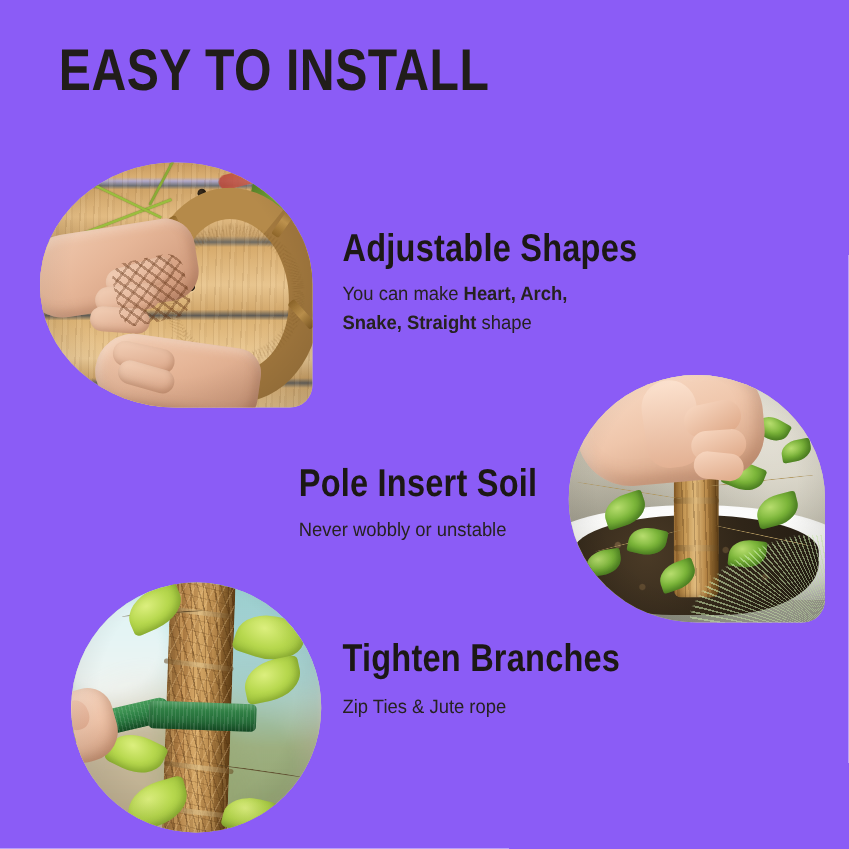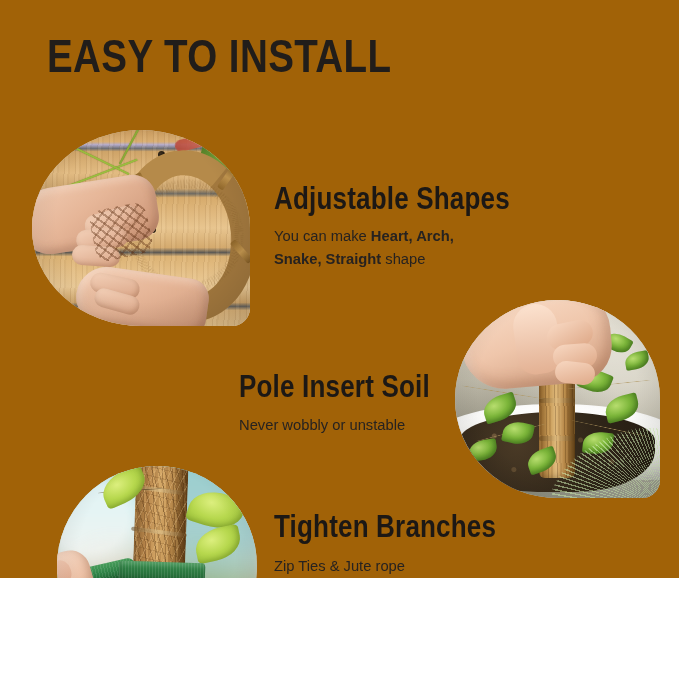--- a/index.html
+++ b/index.html
@@ -8,22 +8,22 @@
     padding: 0;
     background: #ffffff;
   }
   body {
     font-family: "Liberation Sans", sans-serif;
   }
 
   #canvas {
     position: relative;
     width: 679px;
-    height: 578px;
-    background: #a16207;
+    height: 679px;
+    background: #8b5cf6;
     overflow: hidden;
   }
 
   
   #page-title {
     position: absolute;
     left: 47px;
     top: 28px;
     font-family: "Liberation Sans Narrow", "Liberation Sans", sans-serif;
     font-weight: bold;

